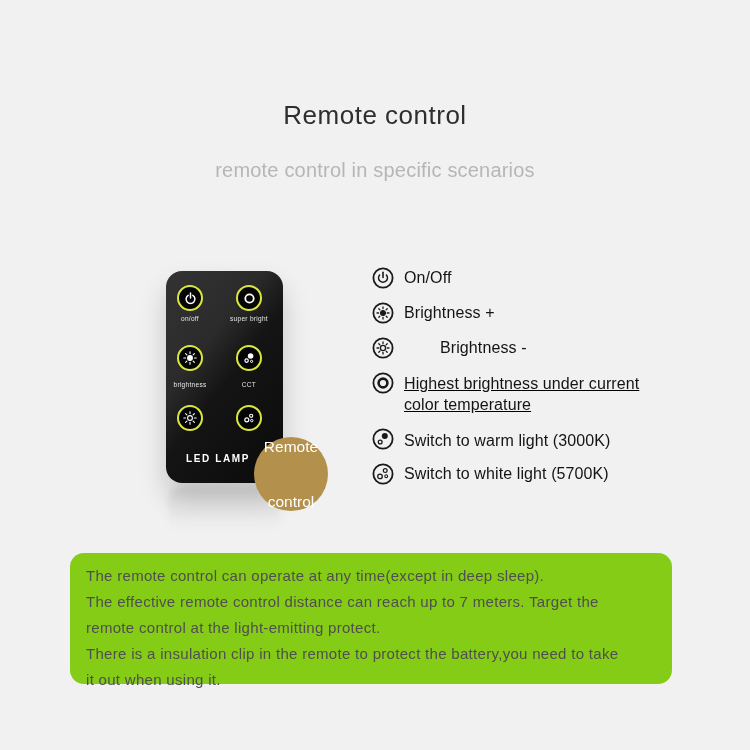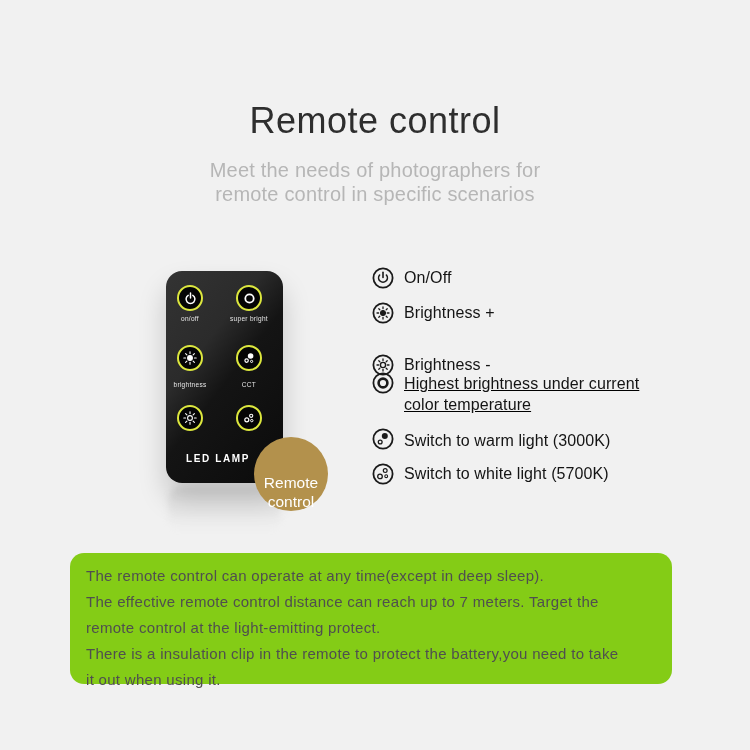--- a/index.html
+++ b/index.html
@@ -10,21 +10,21 @@
     font-family: "Liberation Sans", sans-serif;
     overflow: hidden;
   }
 
   
   .title {
     position: absolute;
     left: 0; top: 100px;
     width: 750px;
     text-align: center;
-    font-size: 36px;
+    font-size: 26px;
     font-weight: 500;
     letter-spacing: 0.5px;
     color: #2e2e2e;
   }
   .subtitle {
     position: absolute;
     left: 0; top: 158px;
     width: 750px;
     text-align: center;
     font-size: 20px;
@@ -84,21 +84,21 @@
   .badge {
     position: absolute;
     left: 254px; top: 437px;
     width: 74px; height: 74px;
     border-radius: 50%;
     background: #b3914c;
     color: #ffffff;
     display: flex;
     flex-direction: column;
     align-items: center;
-    justify-content: flex-end;
+    justify-content: space-between;
     font-size: 15.5px;
     line-height: 19px;
     z-index: 3;
   }
 
   
   .feature {
     position: absolute;
     left: 372px;
     display: flex;
@@ -129,21 +129,20 @@
     color: #4f4f4f;
     letter-spacing: 0.3px;
     white-space: nowrap;
   }
 </style>
 </head>
 <body>
 
 <div class="title">Remote control</div>
 <div class="subtitle">
-  <div>Meet the needs of photographers for</div>
   <div>remote control in specific scenarios</div>
 </div>
 
 <div class="remote-reflection"></div>
 <div class="remote">
 
   <div class="rc-btn" style="left:11px; top:14px;">
     <span>
       <svg width="13" height="13" viewBox="0 0 13 13" fill="none" stroke="#ffffff" stroke-width="1.5" stroke-linecap="round">
         <path d="M 4.2 3.4 A 4.4 4.4 0 1 0 8.8 3.4"></path>
@@ -243,21 +242,21 @@
         <line x1="15.4" y1="11" x2="17" y2="11" stroke-width="1.3"></line>
       <line x1="6.8" y1="6.8" x2="7.9" y2="7.9" stroke-width="1.3"></line>
         <line x1="14.1" y1="14.1" x2="15.2" y2="15.2" stroke-width="1.3"></line>
       <line x1="6.8" y1="15.2" x2="7.9" y2="14.1" stroke-width="1.3"></line>
         <line x1="14.1" y1="7.9" x2="15.2" y2="6.8" stroke-width="1.3"></line>
     </svg>
   </span>
   <span class="f-text">Brightness +</span>
 </div>
 
-<div class="feature" style="top:354px;">
+<div class="feature" style="top:337px;gap:36px;">
   <span class="f-icon">
     <svg width="22" height="22" viewBox="0 0 22 22" fill="none" stroke="#1a1a1a" stroke-linecap="round">
       <circle cx="11" cy="11" r="9.6" stroke-width="1.8"></circle>
       <circle cx="11" cy="11" r="2.6" stroke-width="1.4"></circle>
       <line x1="11" y1="5" x2="11" y2="6.6" stroke-width="1.3"></line>
         <line x1="11" y1="15.4" x2="11" y2="17" stroke-width="1.3"></line>
       <line x1="5" y1="11" x2="6.6" y2="11" stroke-width="1.3"></line>
         <line x1="15.4" y1="11" x2="17" y2="11" stroke-width="1.3"></line>
       <line x1="6.8" y1="6.8" x2="7.9" y2="7.9" stroke-width="1.3"></line>
         <line x1="14.1" y1="14.1" x2="15.2" y2="15.2" stroke-width="1.3"></line>

